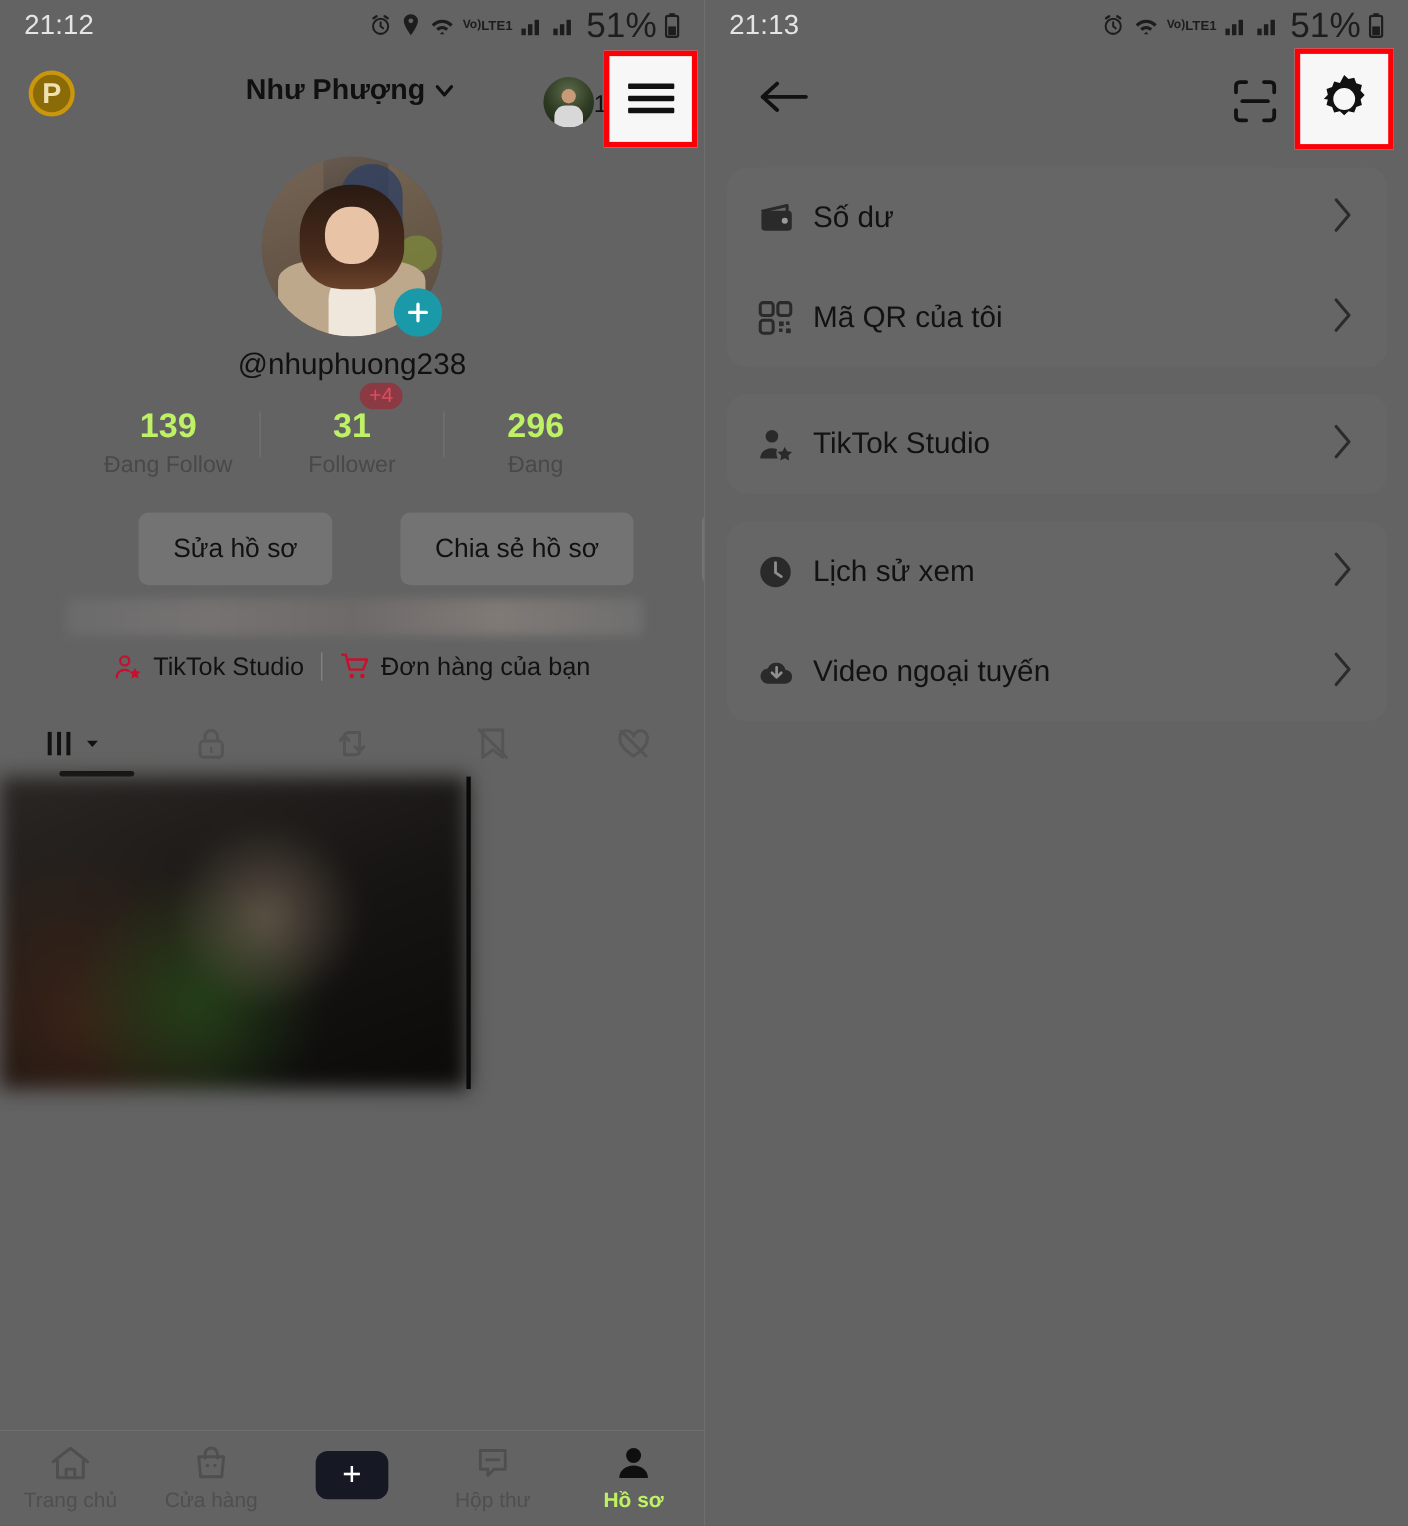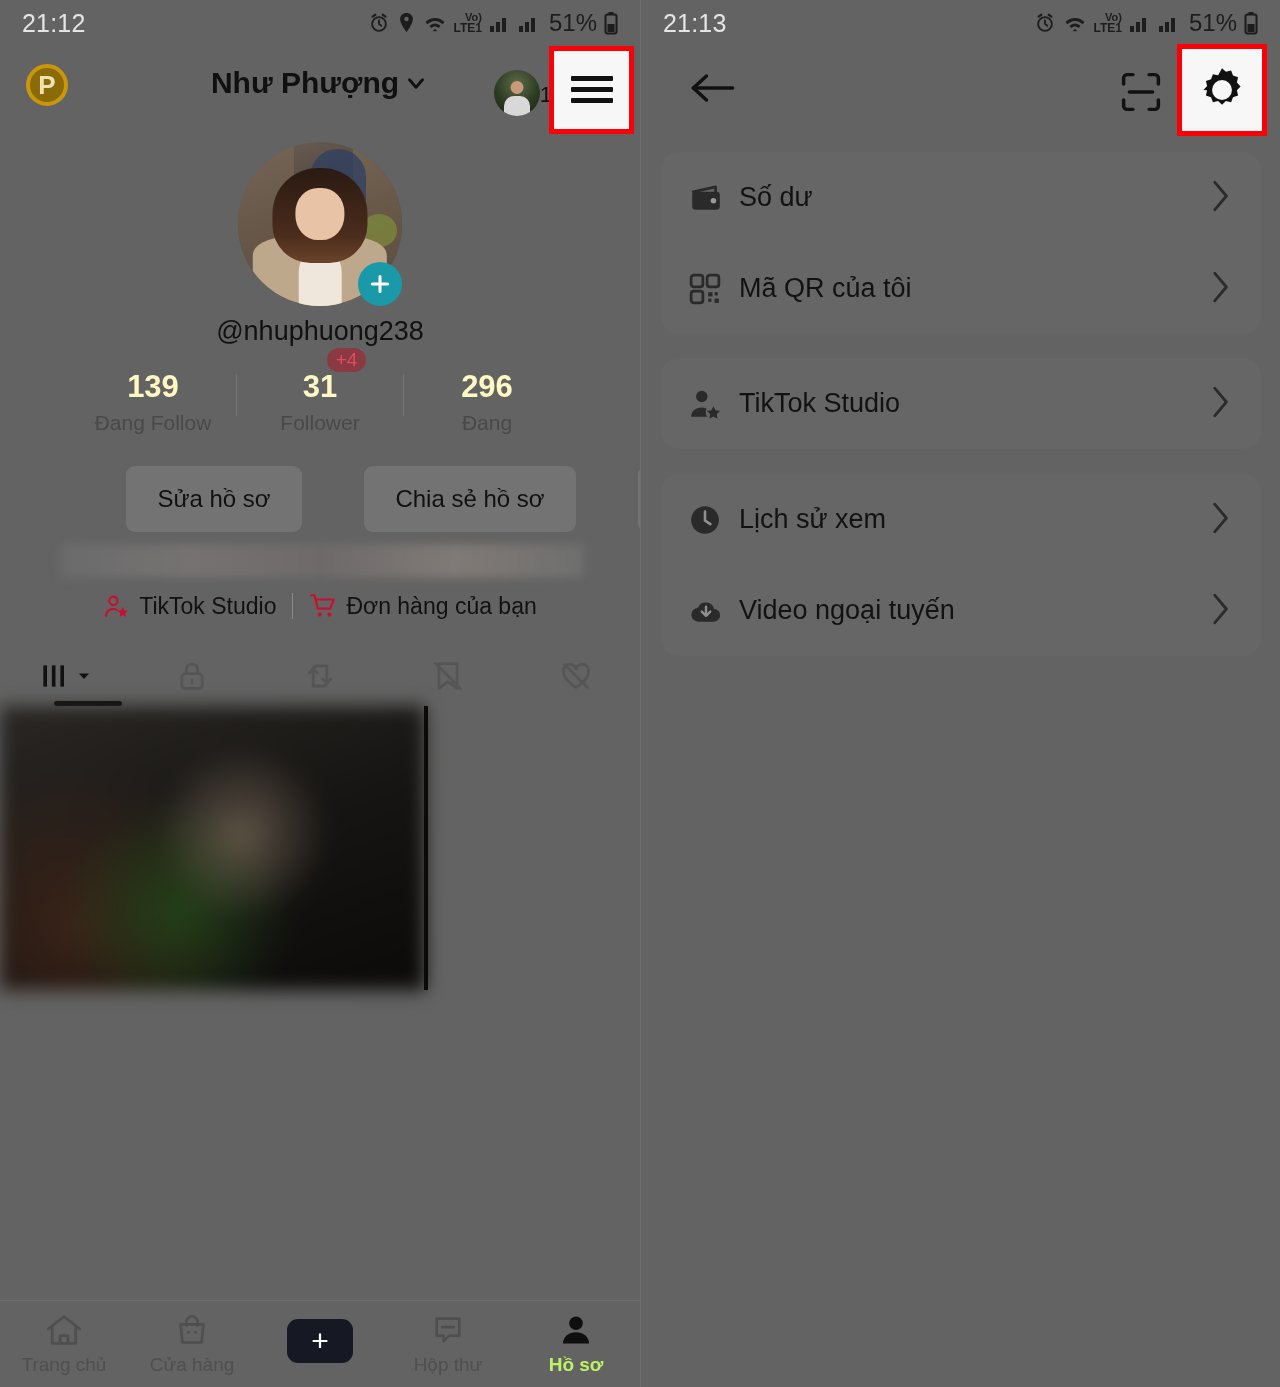--- a/index.html
+++ b/index.html
@@ -18,42 +18,42 @@
 
   
   .statusbar {
     position: absolute; top: 0; left: 0; width: 100%; height: 46px;
     display: flex; align-items: center; justify-content: space-between;
     padding: 0 22px;
   }
   .sb-time { font-size: 25px; color: #e5e5e5; letter-spacing: .2px; }
   .sb-right { display: flex; align-items: center; gap: 7px; }
   .sb-right svg { display: block; }
-  .sb-batt { font-size: 24px; color: #1d1d1d; margin-left: 2px; }
-  .volte { display:flex; flex-direction:column; align-items:flex-end; line-height:.85; color:#1d1d1d; }
+  .sb-batt { font-size: 32px; color: #1d1d1d; margin-left: 2px; }
+  .volte { display:flex; flex-direction:row; align-items:center; line-height:.85; color:#1d1d1d; }
   .volte .v1 { font-size: 11px; font-weight: bold; }
   .volte .v2 { font-size: 12px; font-weight: bold; }
 
   
   .lheader {
     position: absolute; top: 50px; left: 0; width: 640px; height: 80px;
     display: flex; align-items: center;
   }
   .coin-p {
     position: absolute; left: 26px; top: 14px;
     width: 42px; height: 42px; border-radius: 50%;
     background: #8a6b08; border: 4px solid #c9960c;
     display: flex; align-items: center; justify-content: center;
     color: #f0e2b0; font-weight: bold; font-size: 26px; line-height: 1;
   }
   .title-wrap {
     position: absolute; left: 0; right: 0; top: 16px;
     display: flex; align-items: center; justify-content: center; gap: 4px;
   }
-  .title-wrap .t { font-size: 30px; font-weight: bold; color: #101010; }
+  .title-wrap .t { font-size: 26px; font-weight: bold; color: #101010; }
   .hdr-avatar {
     position: absolute; right: 100px; top: 20px;
     width: 46px; height: 46px; border-radius: 50%;
     background: radial-gradient(circle at 50% 30%, #5d6b4a 0%, #2d3a22 55%, #1a2214 100%);
     overflow: hidden;
   }
   .hdr-avatar .torso {
     position: absolute; left: 50%; transform: translateX(-50%);
     bottom: 0; width: 26px; height: 20px; border-radius: 10px 10px 0 0; background: #d8d8d8;
   }
@@ -109,21 +109,21 @@
   }
   .handle {
     position: absolute; left: 0; width: 640px; top: 316px;
     text-align: center; font-size: 27px; color: #111;
   }
   .stats {
     position: absolute; left: 70px; top: 370px; width: 500px;
     display: flex; align-items: flex-start;
   }
   .stat { flex: 1; text-align: center; position: relative; }
-  .stat .num { font-size: 31px; font-weight: bold; color: #fef9c3; line-height: 1.1; }
+  .stat .num { font-size: 31px; font-weight: bold; color: #bef264; line-height: 1.1; }
   .stat .lbl { font-size: 21px; color: #494949; margin-top: 7px; }
   .stat-div { width: 1px; height: 42px; background: #757575; margin-top: 4px; }
   .badge-plus4 {
     position: absolute; top: -22px; left: 54%;
     background: #8b3a44; color: #e24b5c;
     border-radius: 12px; padding: 1px 9px; font-size: 19px; font-weight: 500;
   }
   .act-row {
     position: absolute; left: 78px; top: 466px; display: flex; gap: 14px; align-items: center;
   }

